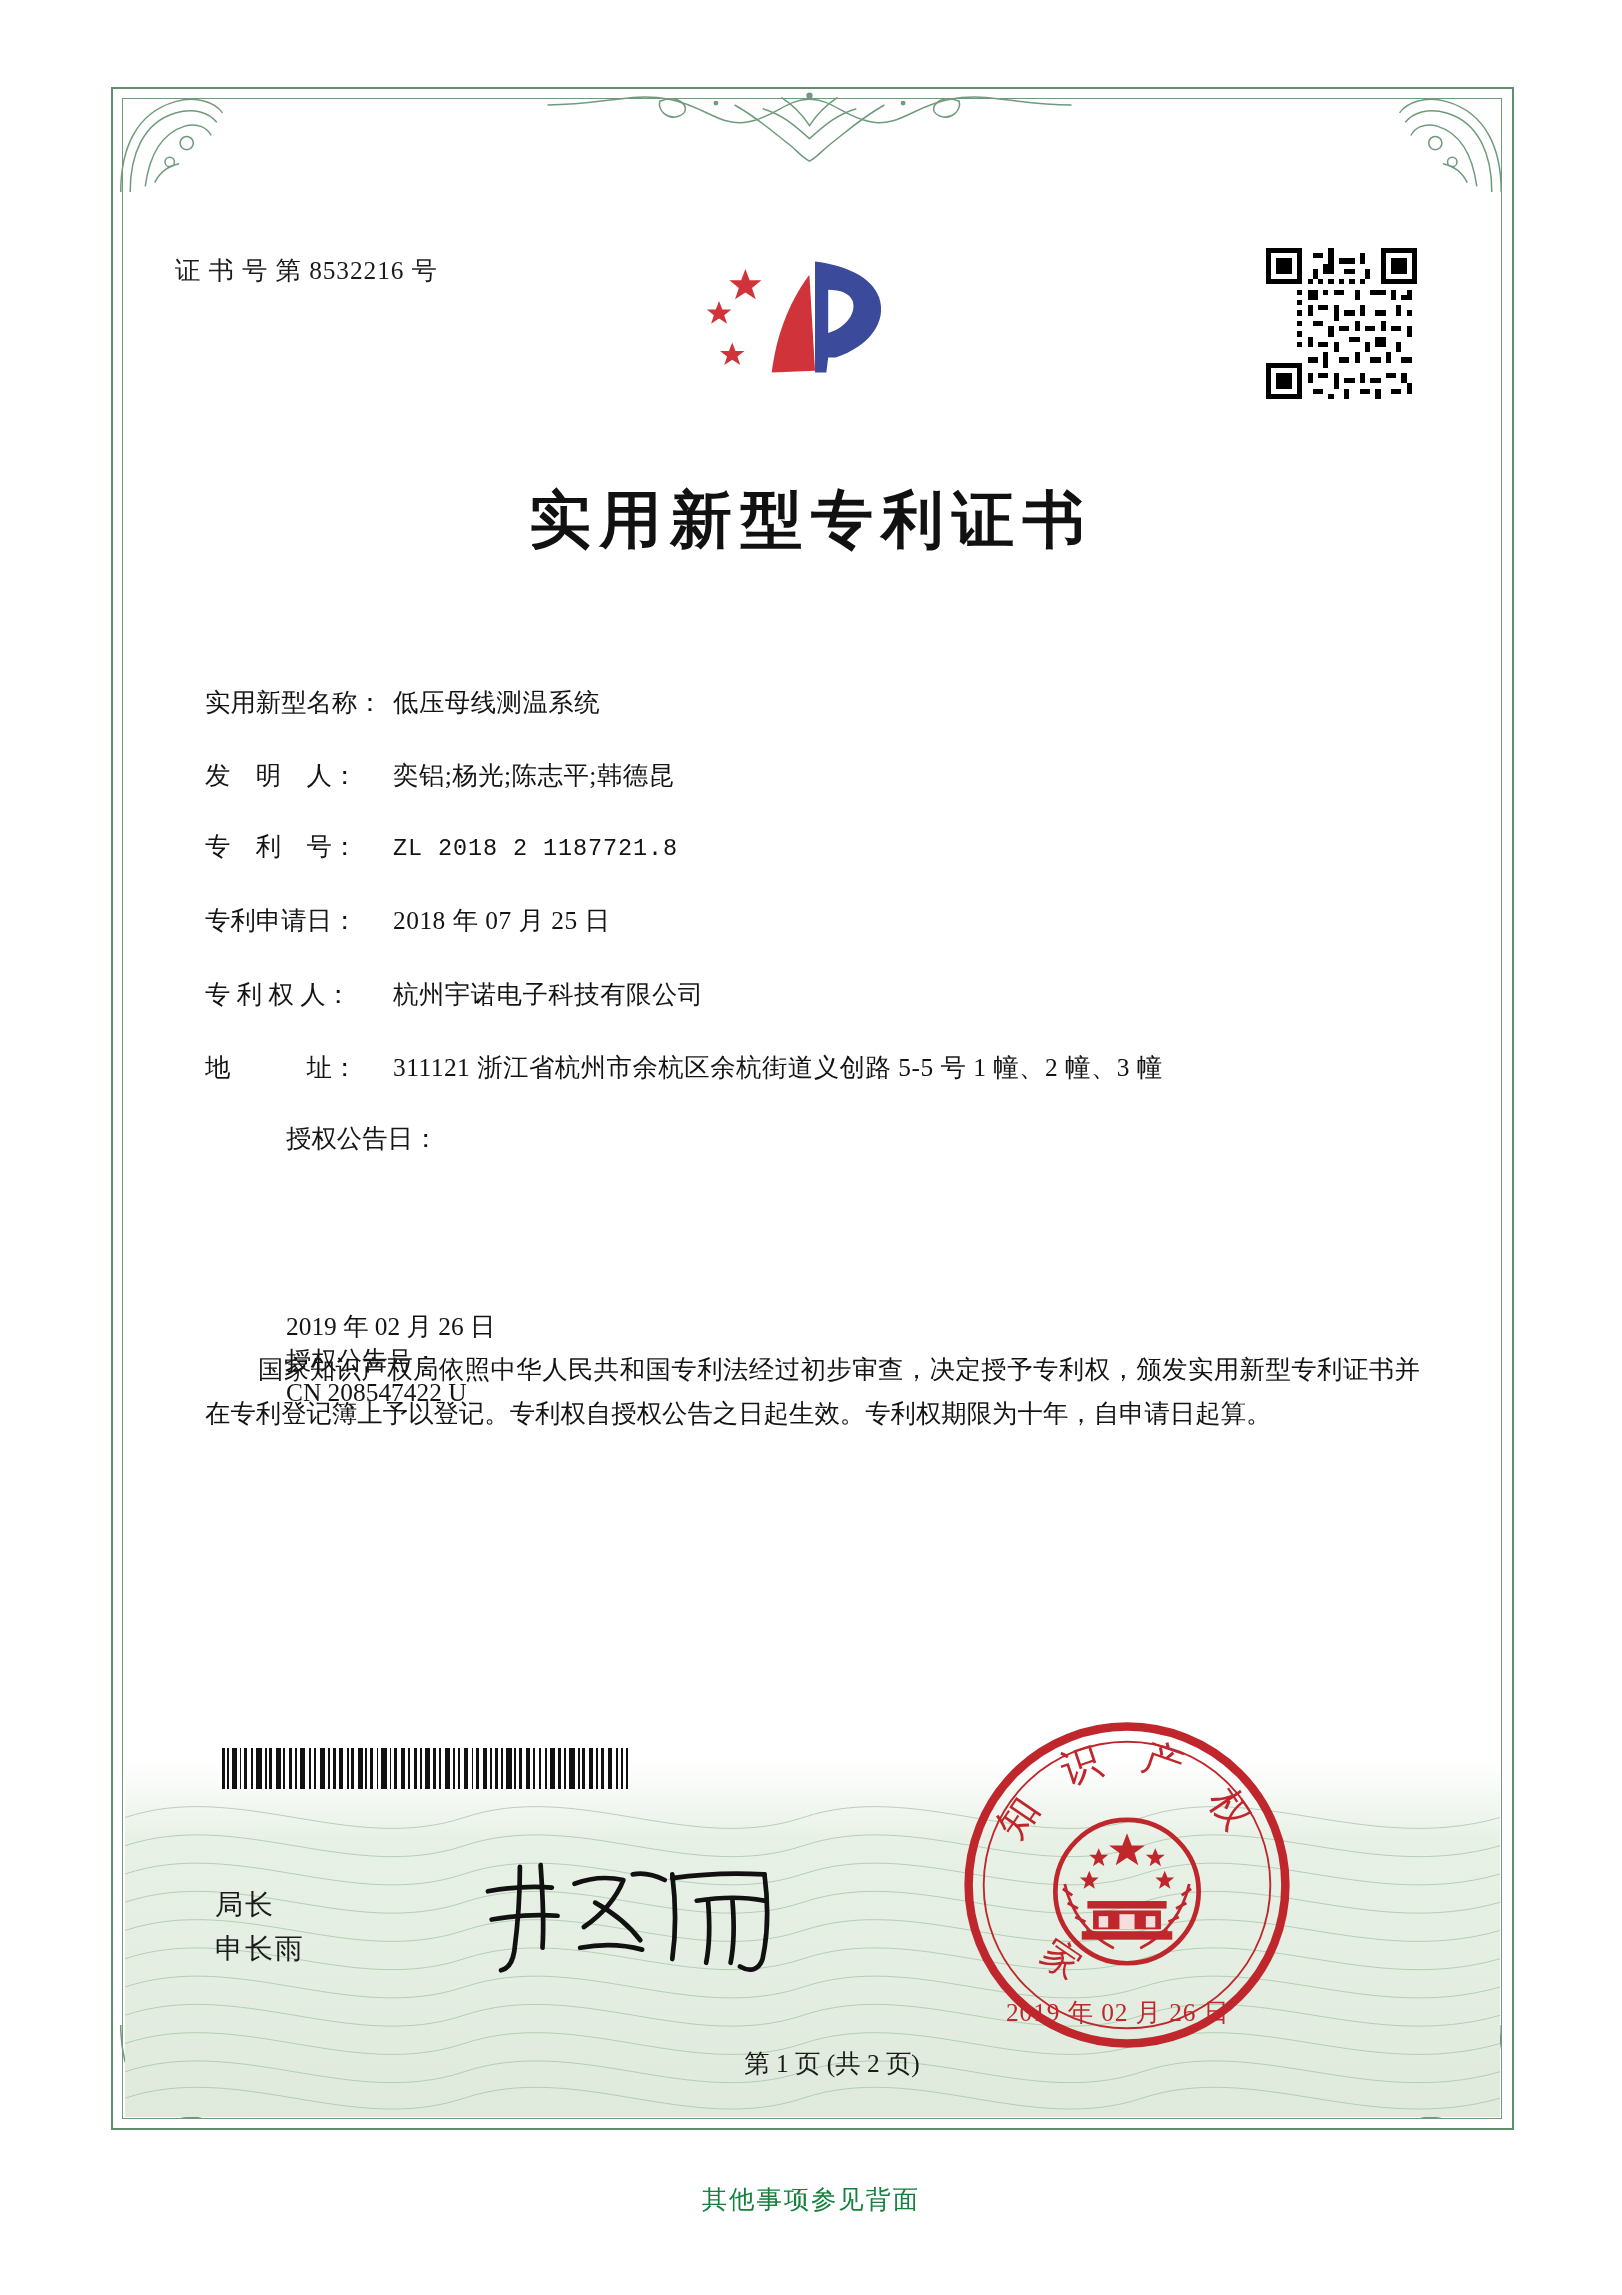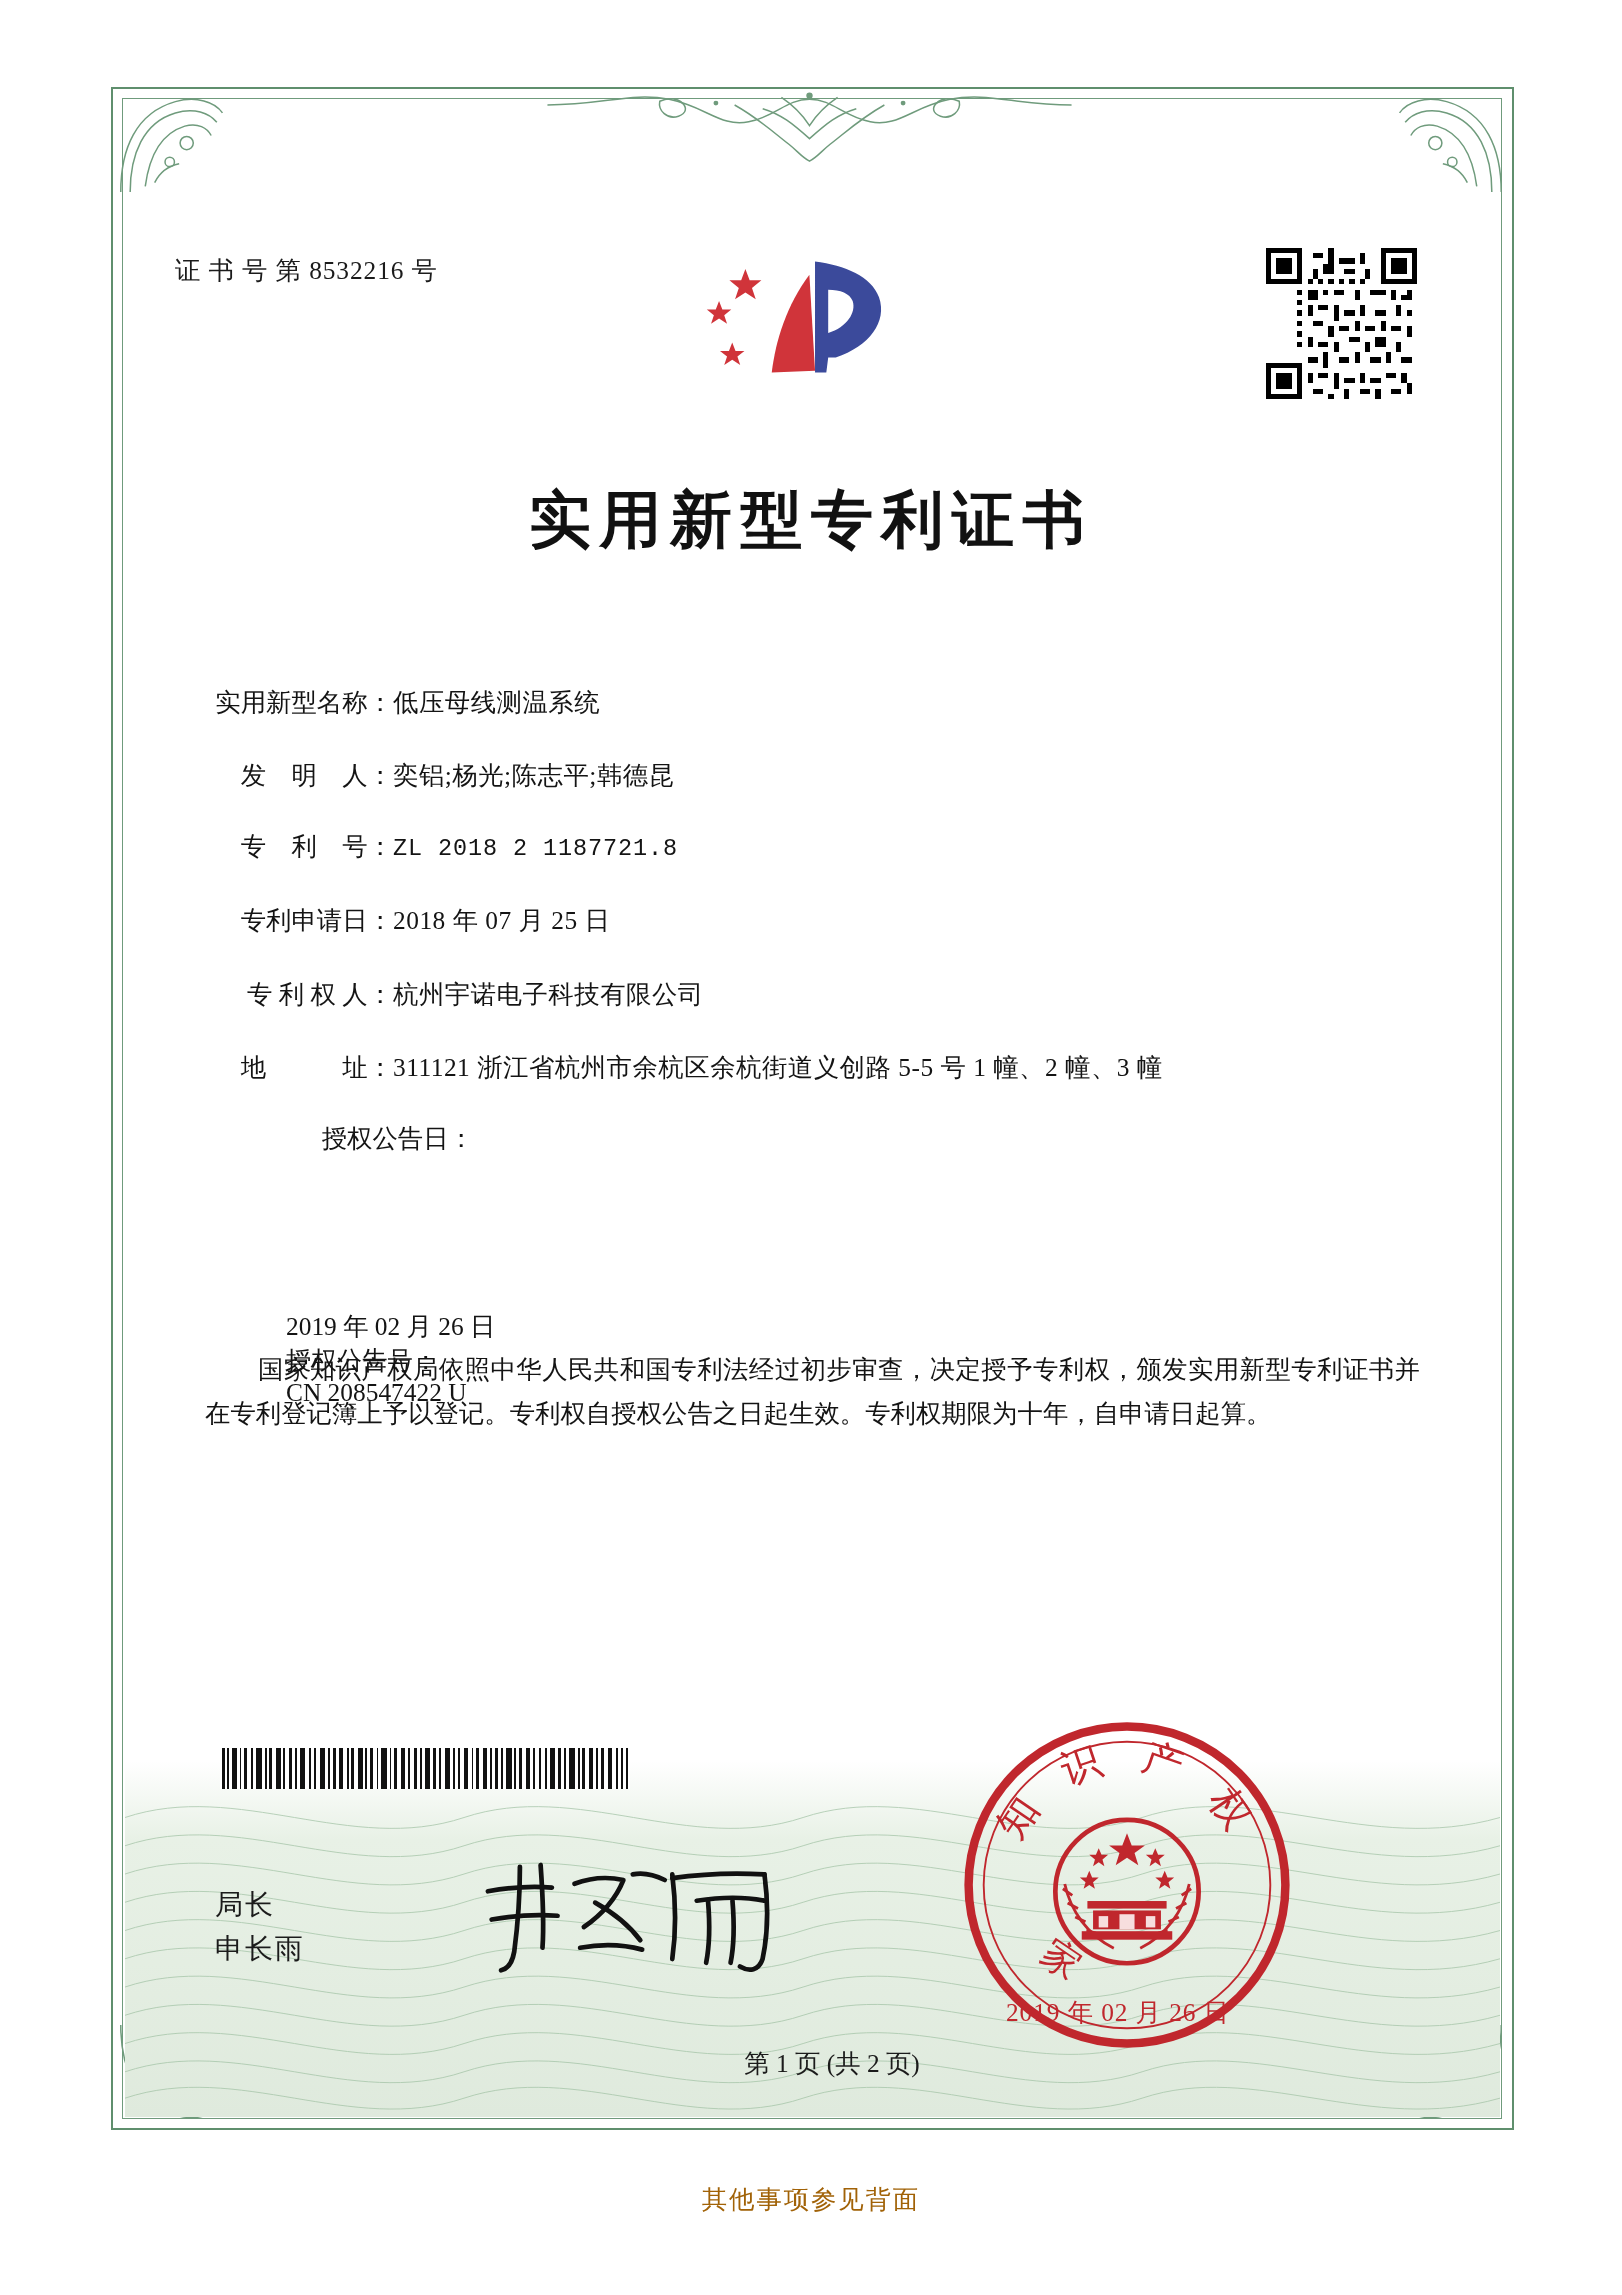--- a/index.html
+++ b/index.html
@@ -126,21 +126,20 @@
     align-items: baseline;
     margin-bottom: 37px;
     font-size: 25.4px;
     color: #141414;
   }
   .field-label {
     width: 188px;
     flex: 0 0 188px;
     letter-spacing: 0px;
     white-space: nowrap;
-    text-align: right;
   }
   .field-value {
     flex: 1;
     letter-spacing: 0.5px;
     line-height: 1.42;
   }
   .field-value.mono {
     font-family: "Liberation Mono", "DejaVu Sans Mono", monospace;
     font-size: 23.5px;
     letter-spacing: 0.9px;
@@ -235,21 +234,21 @@
     color: #1b1b1b;
     padding-left: 21px;
   }
   .back-note {
     position: absolute;
     left: 0;
     top: 2183px;
     width: 1622px;
     text-align: center;
     font-size: 25.4px;
-    color: #a16207;
+    color: #15803d;
     letter-spacing: 1.9px;
   }
 </style>
 </head>
 <body>
 
 <div class="page">
 
   <div class="border-outer"></div>
   <div class="border-inner"></div>

